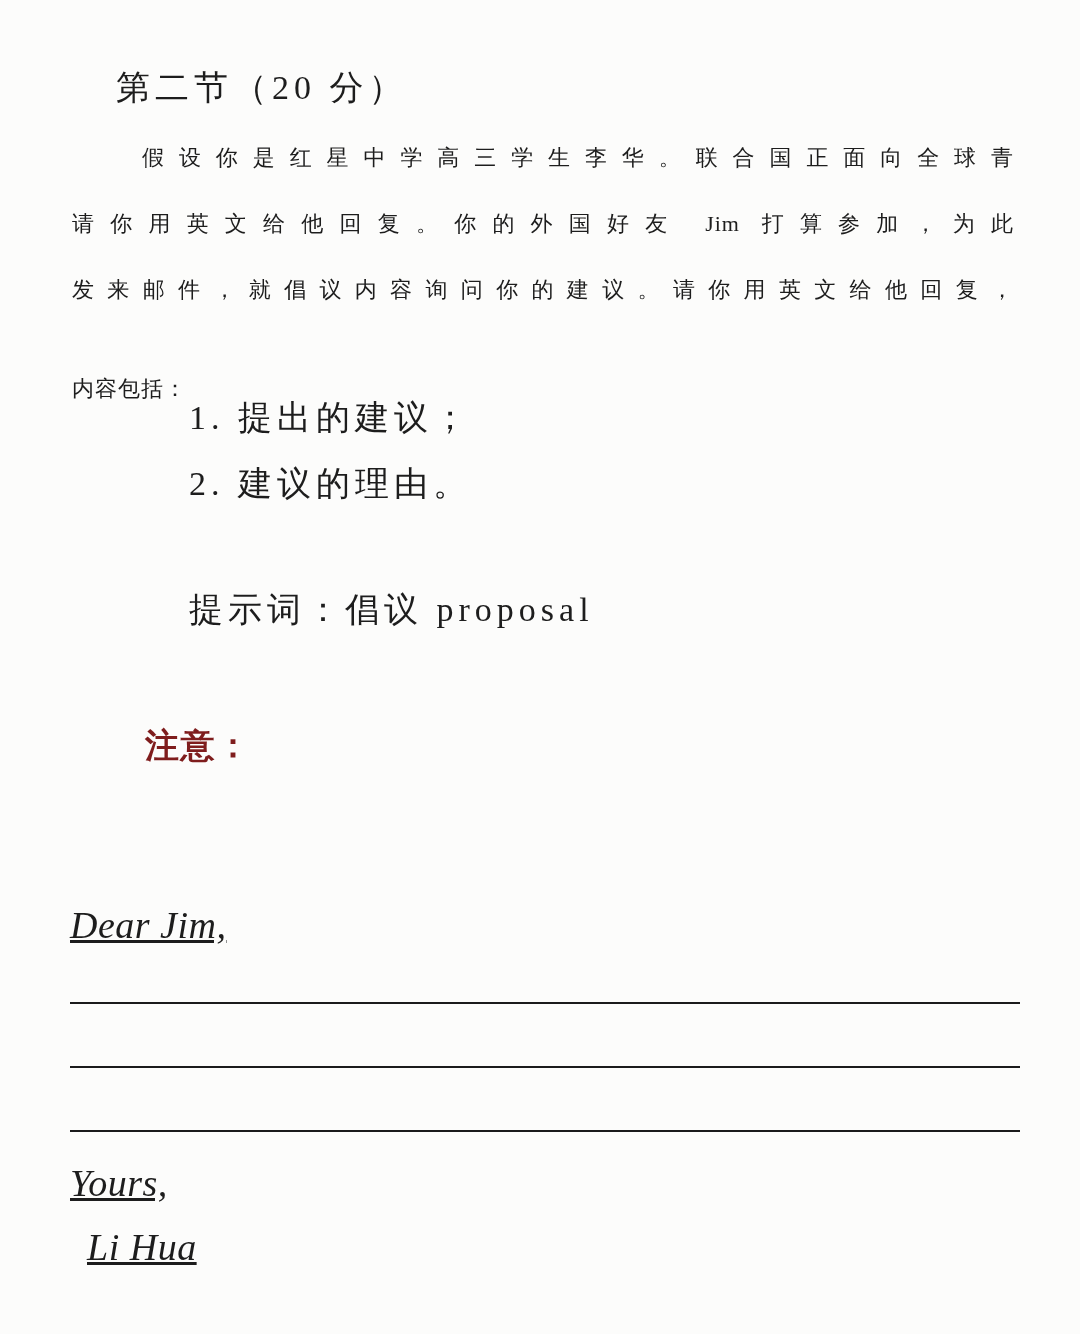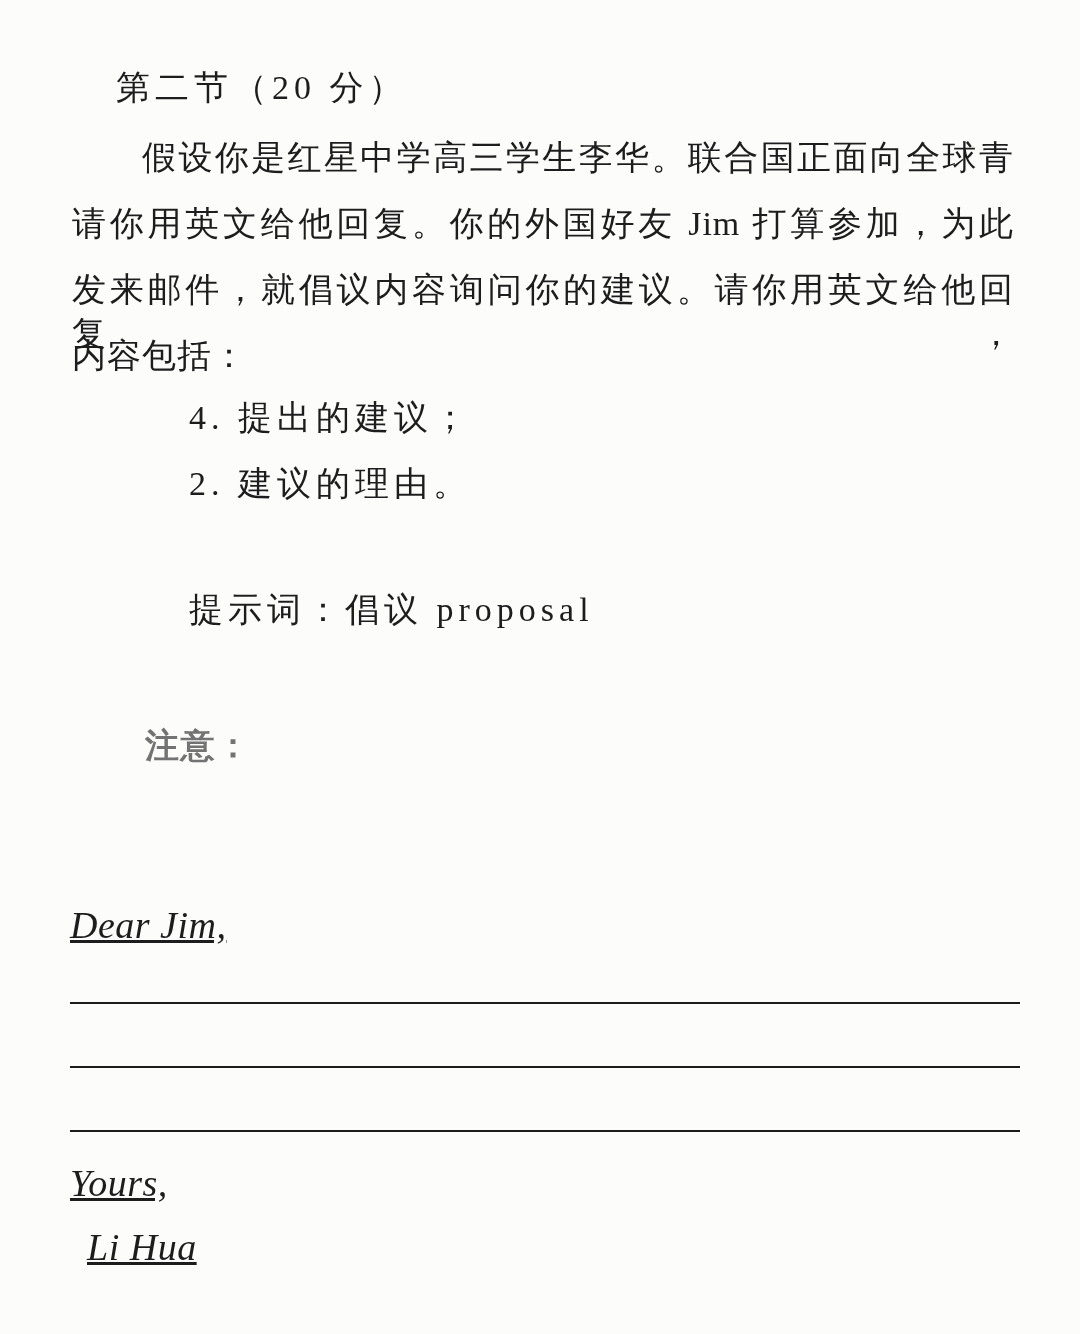--- a/index.html
+++ b/index.html
@@ -10,34 +10,34 @@
     background:#fcfcfb;
     color:#1d1d1d;
     font-family:"Liberation Serif","DejaVu Serif",serif;
     overflow:hidden;
   }
   .abs { position:absolute; }
   .cn { font-size:34px; line-height:44px;margin-left:44px; }
   .heading { left:72px; top:66px; letter-spacing:5px; }
   .intro-line {
     left:72px; width:942px;
-    font-size:34px; line-height:44px;
+    font-size:22px; line-height:44px;
     letter-spacing:1px;
     text-align:justify;
     text-align-last:justify;
   }
   .intro-first { padding-left:70px; width:872px; }
-  .intro-last { text-align-last:left; }
+  .intro-last { text-align-last:left;margin-top:33px; }
   .point { left:145px; letter-spacing:5px; }
   .hint { left:145px; letter-spacing:5px; }
   .notice {
     left:145px;
     display:flex; align-items:flex-start;
     font-family:"Liberation Sans","DejaVu Sans",sans-serif;
-    font-weight:700; color:#737373;
+    font-weight:700; color:#7f1d1d;
     font-size:34px; line-height:67px;
     letter-spacing:1.5px;
     white-space:nowrap;
   }
   .latin { font-style:italic; font-size:38px; line-height:46px; letter-spacing:0.5px;text-decoration:underline; }
   .answer-line {
     left:70px; width:950px; height:0;
     border-top:2px solid #1b1b1b;
   }
 </style>
@@ -46,21 +46,21 @@
 
 <div class="page">
 
   <div class="abs cn heading">第二节（20 分）</div>
 
   <div class="abs intro-line intro-first" style="top:136px">假设你是红星中学高三学生李华。联合国正面向全球青</div>
   <div class="abs intro-line" style="top:202px">请你用英文给他回复。你的外国好友 Jim 打算参加，为此</div>
   <div class="abs intro-line" style="top:268px">发来邮件，就倡议内容询问你的建议。请你用英文给他回复，</div>
   <div class="abs intro-line intro-last" style="top:334px">内容包括：</div>
 
-  <div class="abs cn point" style="top:396px">4. 提出的建议；</div>
+  <div class="abs cn point" style="top:396px">1. 提出的建议；</div>
   <div class="abs cn point" style="top:462px">2. 建议的理由。</div>
 
   <div class="abs cn hint" style="top:588px">提示词：倡议  proposal</div>
 
   <div class="abs notice" style="top:712px">
     <span>注意：</span>
   </div>
 
   <div class="abs latin" style="left:70px; top:902px">Dear Jim,</div>
 

